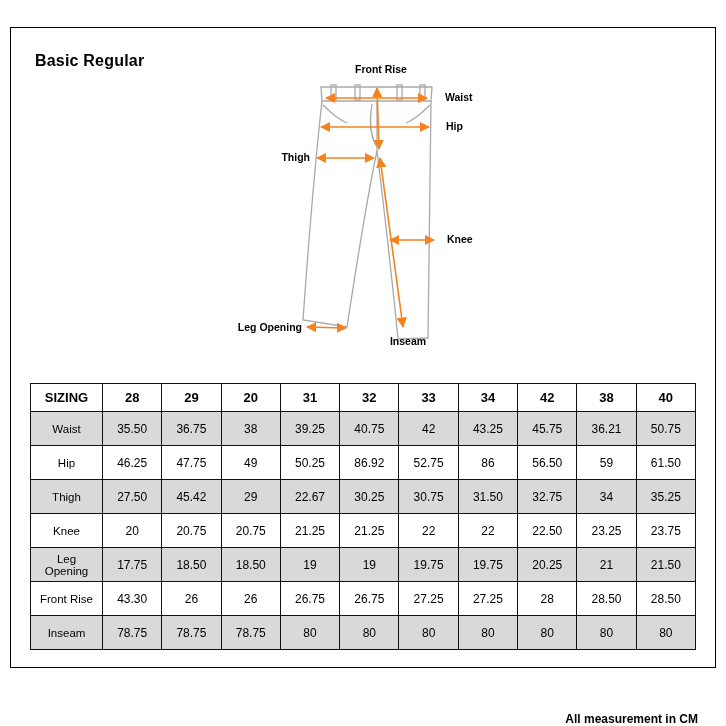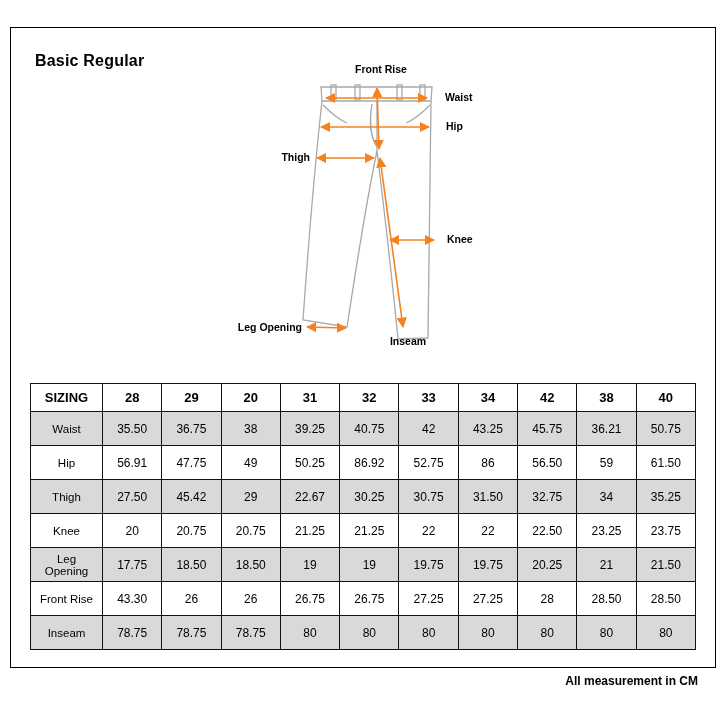--- a/index.html
+++ b/index.html
@@ -37,21 +37,21 @@
   }
   table.sizing th, table.sizing td{
     border:1px solid #111; vertical-align:middle; padding:2px 4px;
   }
   table.sizing thead th{ font-weight:bold; font-size:13px; height:28px; background:#fff; }
   table.sizing tbody th{ font-weight:normal; font-size:11.5px; height:34px; }
   table.sizing tbody td{ font-size:12px; height:34px; }
   .label-col{ width:72px;margin-top:28px; }
   tr.shaded{ background:var(--shaded); }
   .footer-note{
-    position:absolute; right:28px; top:674px;
+    position:absolute; right:28px; top:712px;
     font-size:12px; font-weight:bold;
   }
 </style>
 </head>
 <body>
 
 <div class="frame"></div>
 
 <h1 class="page-title">Basic Regular</h1>
 
@@ -128,21 +128,21 @@
         <td>39.25</td>
         <td>40.75</td>
         <td>42</td>
         <td>43.25</td>
         <td>45.75</td>
         <td>36.21</td>
         <td>50.75</td>
       </tr>
       <tr>
         <th class="label-col">Hip</th>
-        <td>56.91</td>
+        <td>46.25</td>
         <td>47.75</td>
         <td>49</td>
         <td>50.25</td>
         <td>86.92</td>
         <td>52.75</td>
         <td>86</td>
         <td>56.50</td>
         <td>59</td>
         <td>61.50</td>
       </tr>

